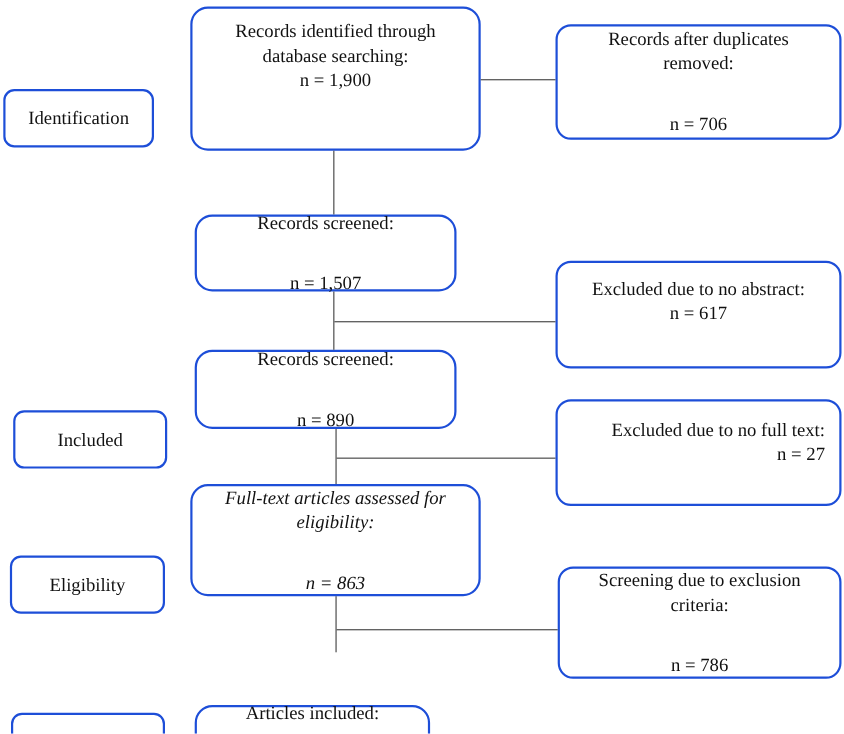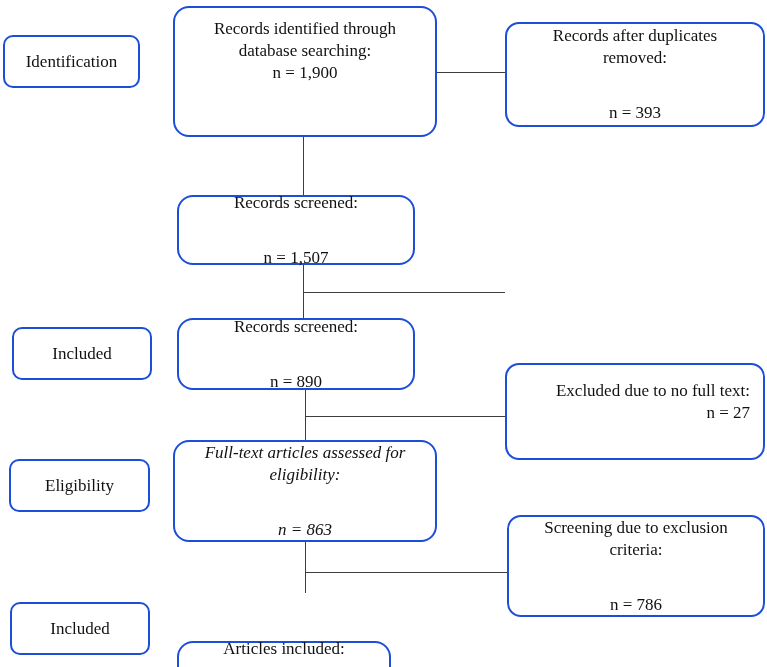--- a/index.html
+++ b/index.html
@@ -27,20 +27,21 @@
     text-align: center;
     font-size: 17px;
     line-height: 22px;
     padding: 0 13px;
   }
   .box.center { justify-content: center; gap: 33px; }
   .box.top    { justify-content: flex-start; }
   .stage {
     border-radius: 10px;
     justify-content: center;
+    margin-top: 46px;
   }
   .main {
     border-radius: 16px;
   }
   .side {
     border-radius: 14px;
   }
   .line {
     position: absolute;
     background: #3d3d3d;
@@ -82,21 +83,25 @@
     <span>Full-text articles assessed for eligibility:</span>
     <span>n = 863</span>
   </div>
   <div class="box main center" style="left:177px; top:593px; width:214px; height:70px;margin-top:48px;">
     <span>Articles included:</span>
     <span>n = 77</span>
   </div>
 
   <div class="box side center" style="left:505px; top:22px; width:260px; height:105px;">
     <span>Records after duplicates removed:</span>
-    <span>n = 393</span>
+    <span>n = 706</span>
+  </div>
+  <div class="box side top" style="left:505px; top:237px; width:260px; height:98px; padding-top:13px;">
+    <span>Excluded due to no abstract:</span>
+    <span>n = 617</span>
   </div>
   <div class="box side top" style="left:505px; top:363px; width:260px; height:97px; padding-top:15px;align-items:flex-end;">
     <span>Excluded due to no full text:</span>
     <span>n = 27</span>
   </div>
   <div class="box side center" style="left:507px; top:515px; width:258px; height:102px;">
     <span>Screening due to exclusion criteria:</span>
     <span>n = 786</span>
   </div>
 

